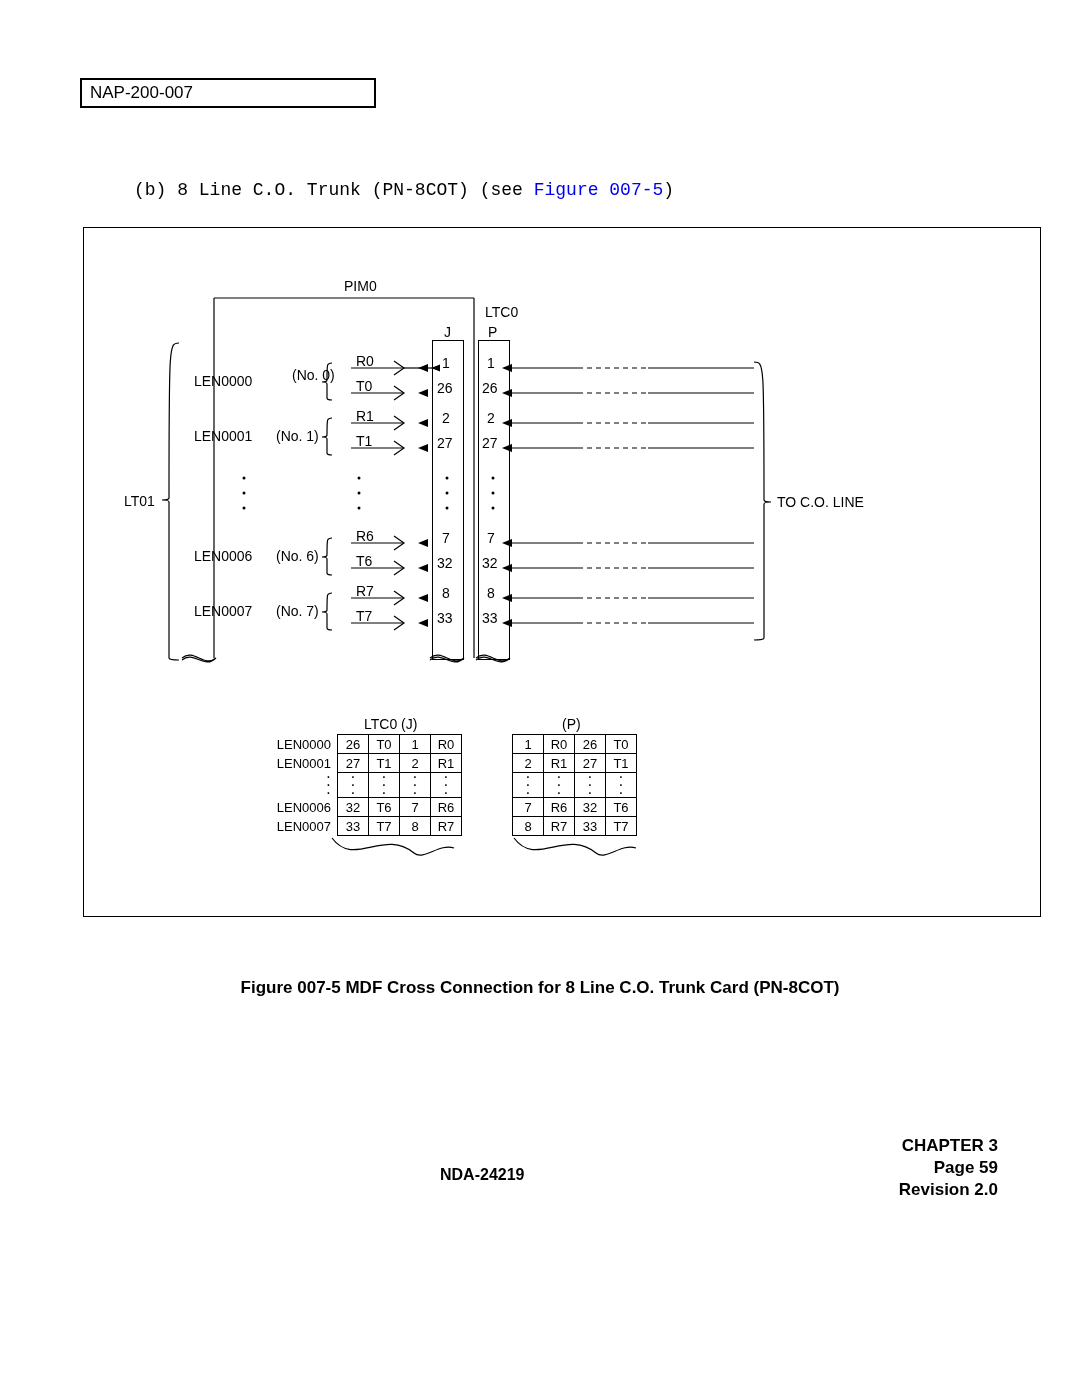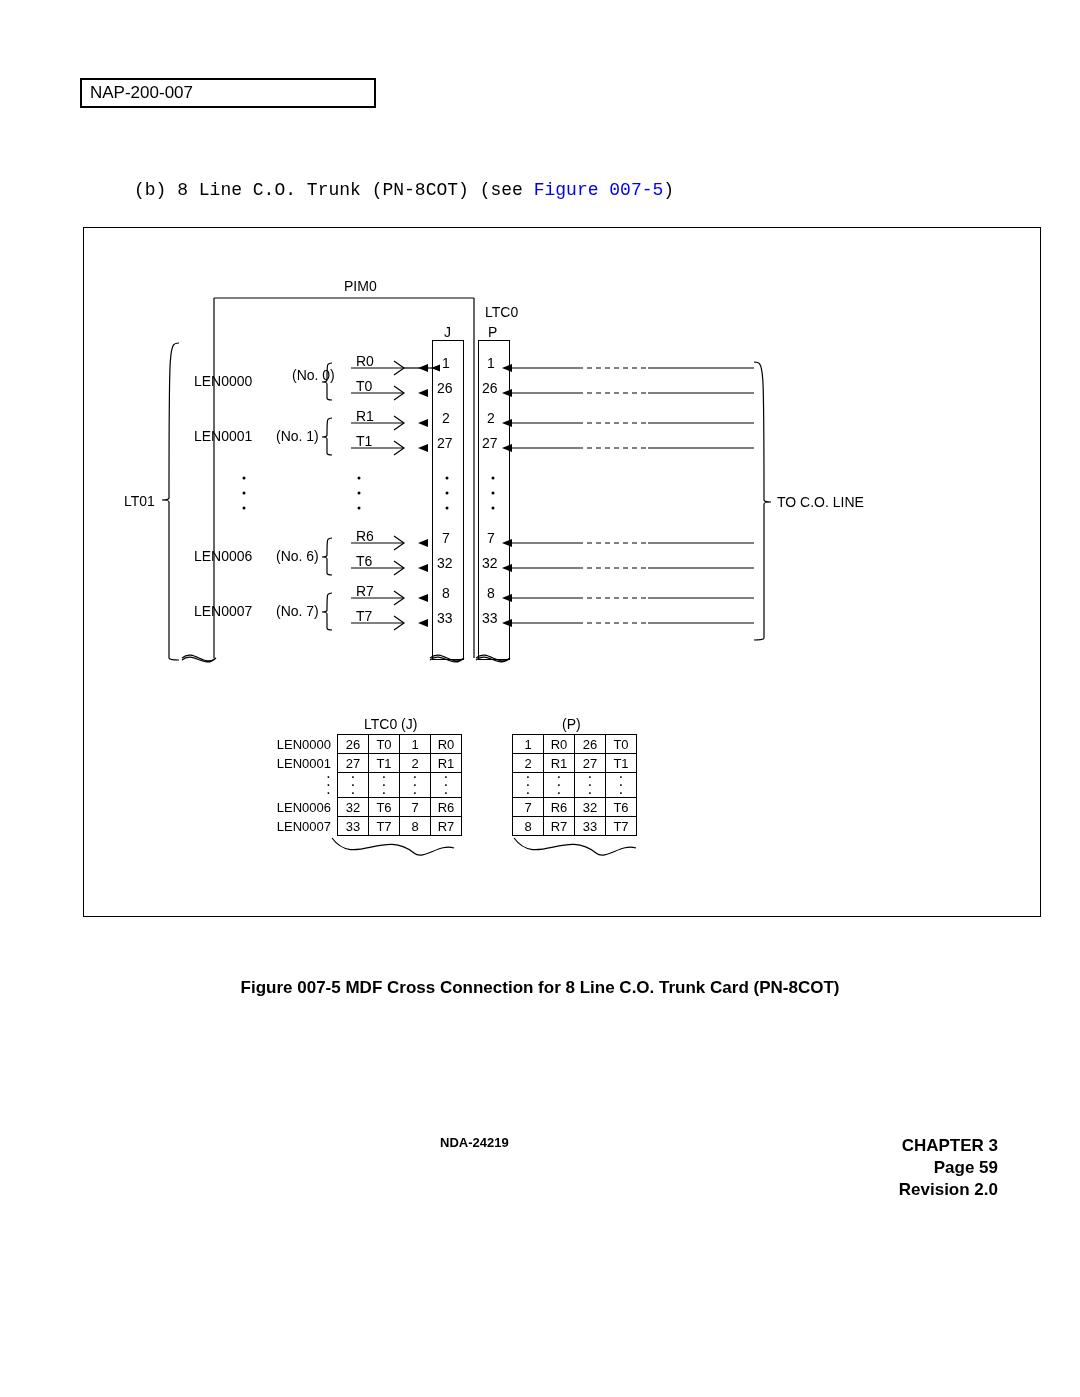--- a/index.html
+++ b/index.html
@@ -46,22 +46,22 @@
   .figure-caption {
     position: absolute;
     left: 0; right: 0;
     top: 978px;
     text-align: center;
     font-weight: bold;
     font-size: 17px;
   }
   .footer-left {
     position: absolute;
-    left: 440px; top: 1135px;
-    font-weight: bold; font-size: 13px;
+    left: 440px; top: 1166px;
+    font-weight: bold; font-size: 16px;
   }
   .footer-right {
     position: absolute;
     right: 82px; top: 1135px;
     text-align: right;
     font-weight: bold; font-size: 17px;
     line-height: 1.3;
   }
 
   

